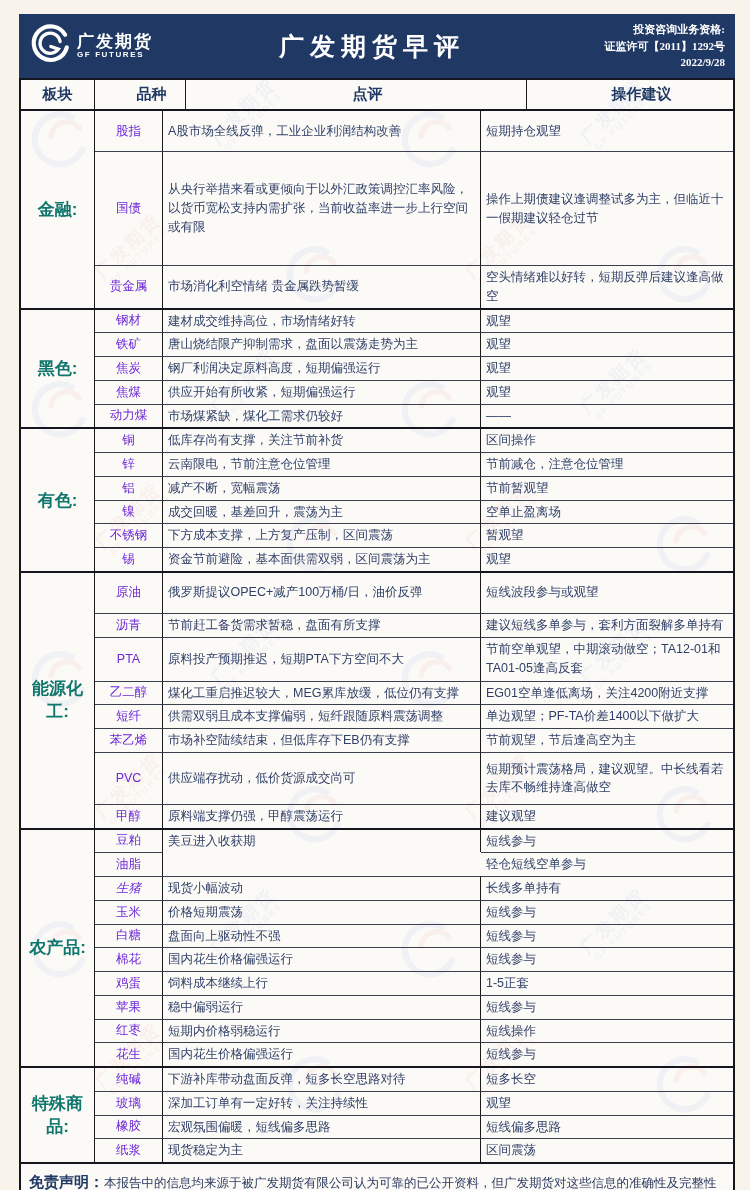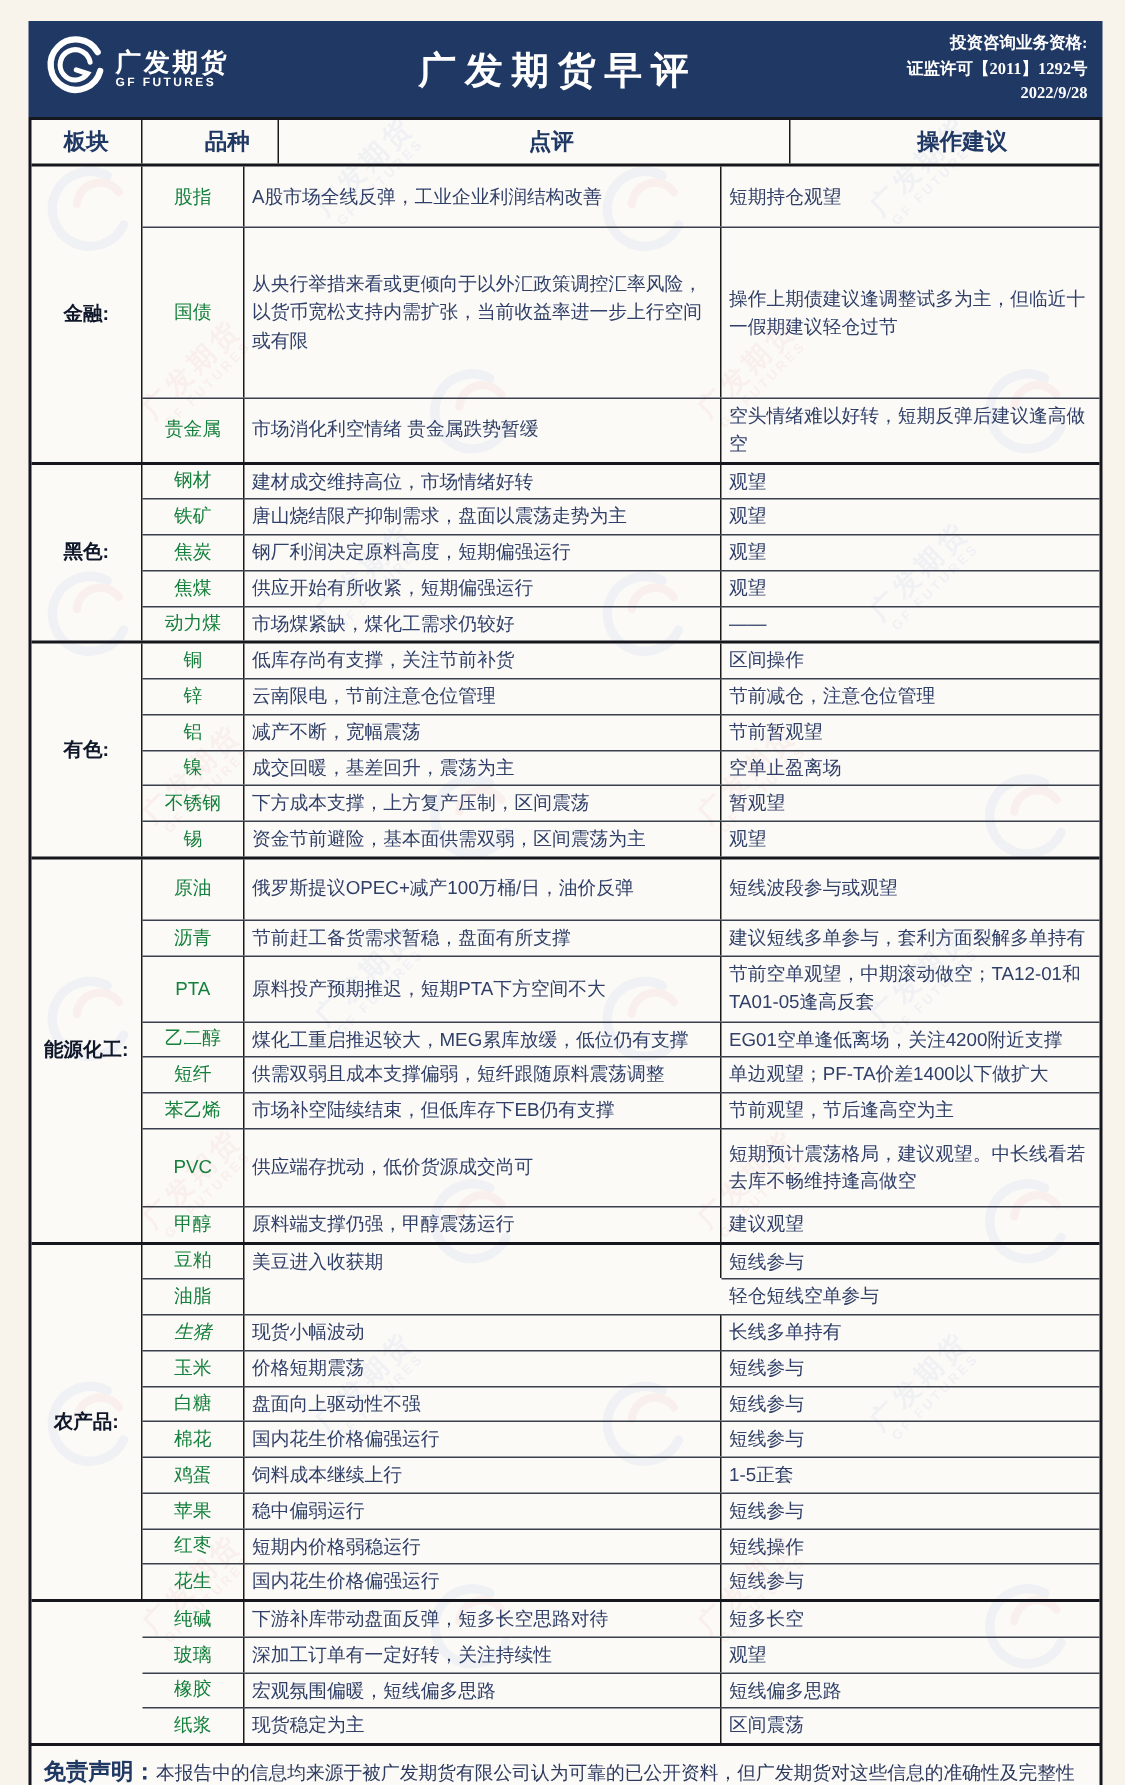--- a/index.html
+++ b/index.html
@@ -43,25 +43,25 @@
     font-size:15px;font-weight:bold;color:#1F3864;min-height:29px;
   }
   .section{display:grid;grid-template-columns:74px 68px 318px 1fr;}
   .section-sep{border-top:2px solid #15161e;}
   .cell{padding:1px 4px;}
   .cell.cr{border-right:1px solid #1a1a1a;}
   .thead .cell.cr{border-right:1px solid #1a1a1a;}
   .rt{border-top:1px solid #3a3f4c;}
   .sector-cell{
     display:flex;align-items:center;justify-content:center;
-    font-size:13px;font-weight:bold;color:#0f172a;text-align:center;
+    font-size:17px;font-weight:bold;color:#0f766e;text-align:center;
   }
   .variety-cell{
     display:flex;align-items:center;justify-content:center;
-    font-size:12.5px;color:#15803d;text-align:center;
+    font-size:12.5px;color:#6d28d9;text-align:center;
   }
   .comment-cell,.advice-cell{
     display:flex;align-items:center;justify-content:flex-start;
     font-size:12.5px;line-height:1.5;color:#2f3f68;padding:2px 5px;
   }
   
   .disclaimer{
     border:2px solid #15161e;border-top:0;background:rgba(255,255,255,0.55);
     padding:5px 8px 7px 8px;font-size:12.5px;line-height:1.7;color:#2c3a60;
   }
@@ -381,20 +381,21 @@
             <div class="cell cr comment-cell rt" style="grid-area: 8 / 3; min-height: 22px;">稳中偏弱运行</div>
             <div class="cell advice-cell rt" style="grid-area: 8 / 4; min-height: 22px;">短线参与</div>
             <div class="cell cr variety-cell rt" style="grid-area: 9 / 2; min-height: 22px;">红枣</div>
             <div class="cell cr comment-cell rt" style="grid-area: 9 / 3; min-height: 22px;">短期内价格弱稳运行</div>
             <div class="cell advice-cell rt" style="grid-area: 9 / 4; min-height: 22px;">短线操作</div>
             <div class="cell cr variety-cell rt" style="grid-area: 10 / 2; min-height: 22px;">花生</div>
             <div class="cell cr comment-cell rt" style="grid-area: 10 / 3; min-height: 22px;">国内花生价格偏强运行</div>
             <div class="cell advice-cell rt" style="grid-area: 10 / 4; min-height: 22px;">短线参与</div>
           </div>
           <div class="section section-sep">
+            <div class="cell cr sector-cell" style="grid-area: 1 / 1 / span 4;">特殊商品:</div>
             <div class="cell cr variety-cell" style="grid-area: 1 / 2; min-height: 21px;">纯碱</div>
             <div class="cell cr comment-cell" style="grid-area: 1 / 3; min-height: 21px;">下游补库带动盘面反弹，短多长空思路对待</div>
             <div class="cell advice-cell" style="grid-area: 1 / 4; min-height: 21px;">短多长空</div>
             <div class="cell cr variety-cell rt" style="grid-area: 2 / 2; min-height: 21px;">玻璃</div>
             <div class="cell cr comment-cell rt" style="grid-area: 2 / 3; min-height: 21px;">深加工订单有一定好转，关注持续性</div>
             <div class="cell advice-cell rt" style="grid-area: 2 / 4; min-height: 21px;">观望</div>
             <div class="cell cr variety-cell rt" style="grid-area: 3 / 2; min-height: 21px;">橡胶</div>
             <div class="cell cr comment-cell rt" style="grid-area: 3 / 3; min-height: 21px;">宏观氛围偏暖，短线偏多思路</div>
             <div class="cell advice-cell rt" style="grid-area: 3 / 4; min-height: 21px;">短线偏多思路</div>
             <div class="cell cr variety-cell rt" style="grid-area: 4 / 2; min-height: 21px;">纸浆</div>

